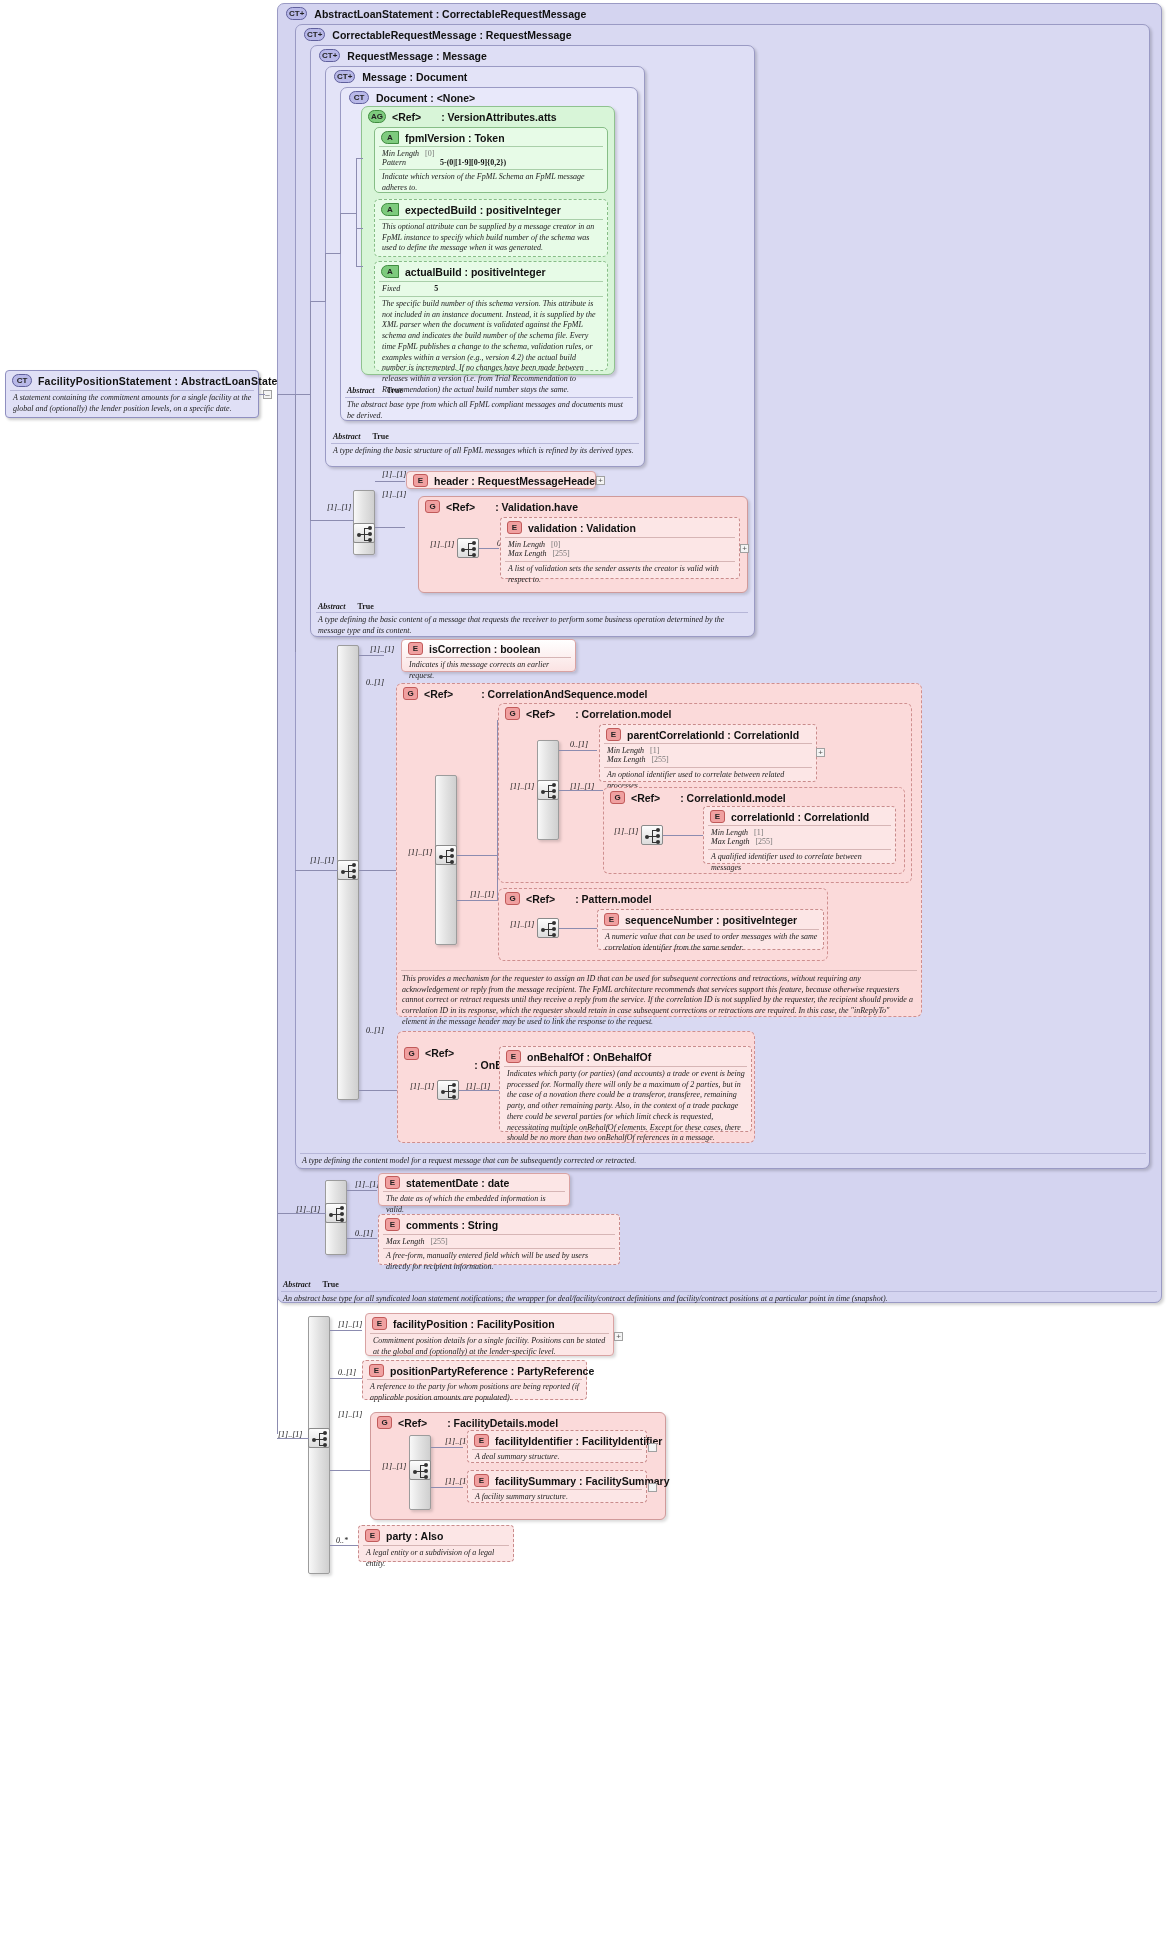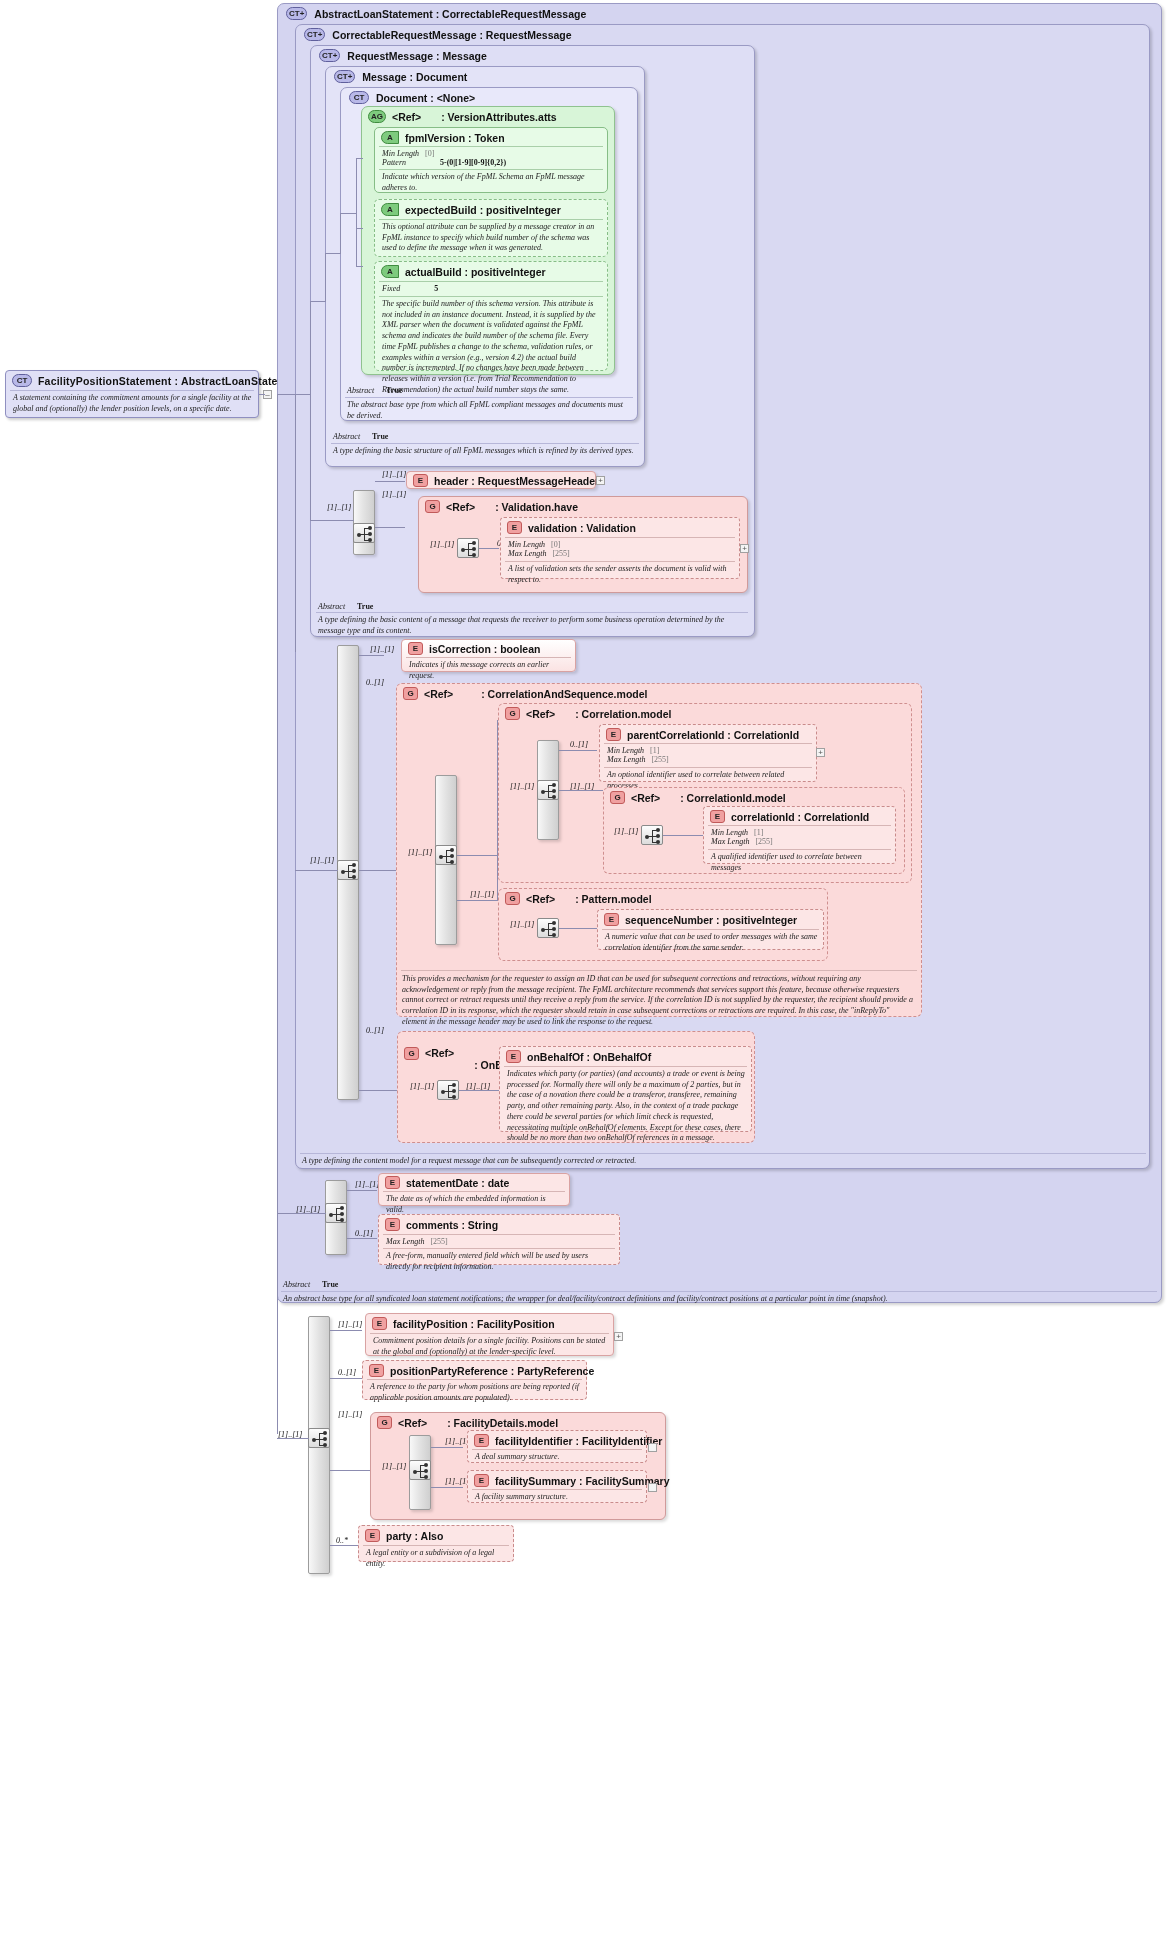--- a/index.html
+++ b/index.html
@@ -104,21 +104,21 @@
   }
   .sep{ position:absolute; left:4px; right:4px; height:0; border-top:1px solid #d6b5b5;}
   .sep.green{ border-top-color:#a9cfa9;}
   .sep.blue{ border-top-color:#b6b6d8;}
   
   .abs-row{
     position:absolute;
     font-family:"Liberation Serif", serif;
     font-size:8px;
   }
-  .abs-row .k{font-style:italic;}
+  .abs-row .k{font-style:italic;font-weight:bold;}
   .abs-row .v{font-weight:bold; margin-left:10px; font-style:normal;}
   
   .seqico{
     position:absolute;
     width:22px;height:20px;
     background:linear-gradient(#fdfdfd,#dcdcdc);
     border:1px solid #8a8a8a;
     border-radius:2px;
   }
   .seqico::before{
@@ -346,21 +346,21 @@
   <div class="hdr" style="top:3px;">
     <span class="badge e">E</span>
     <span>validation : Validation</span>
   </div>
   <div class="sep" style="top:19px;"></div>
   <div class="facets" style="top:22px;">
     <div><span class="fl">Min Length</span><span class="fv">[0]</span></div>
     <div><span class="fl">Max Length</span><span class="fv">[255]</span></div>
   </div>
   <div class="sep" style="top:43px;"></div>
-  <div class="desc" style="top:46px;">A list of validation sets the sender asserts the document is valid with respect to.</div>
+  <div class="desc" style="top:46px;">A list of validation sets the sender asserts the creator is valid with respect to.</div>
 </div>
 <div class="plus" style="left:740px; top:544px;">+</div>
 
 <div class="abs-row" style="left:318px; top:602px;">
   <span class="k">Abstract</span>
   <span class="v">True</span>
 </div>
 <div class="sep blue" style="left:316px; width:432px; top:612px;"></div>
 <div class="desc" style="left:318px; top:615px; width:430px;">A type defining the basic content of a message that requests the receiver to perform some business operation determined by the message type and its content.</div>
 

